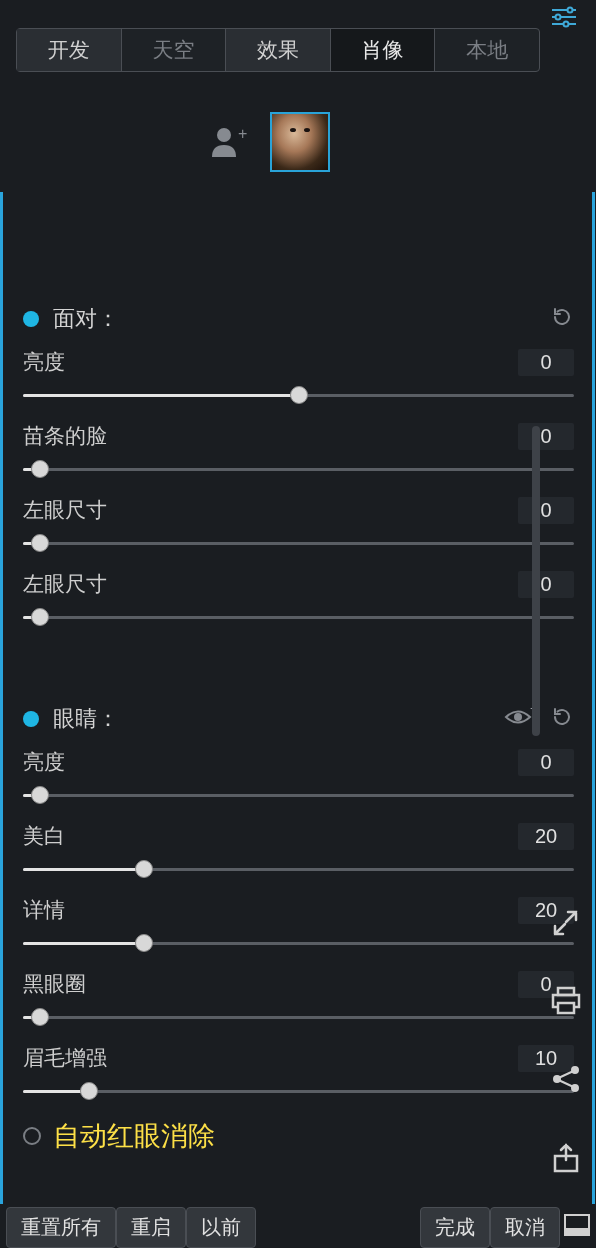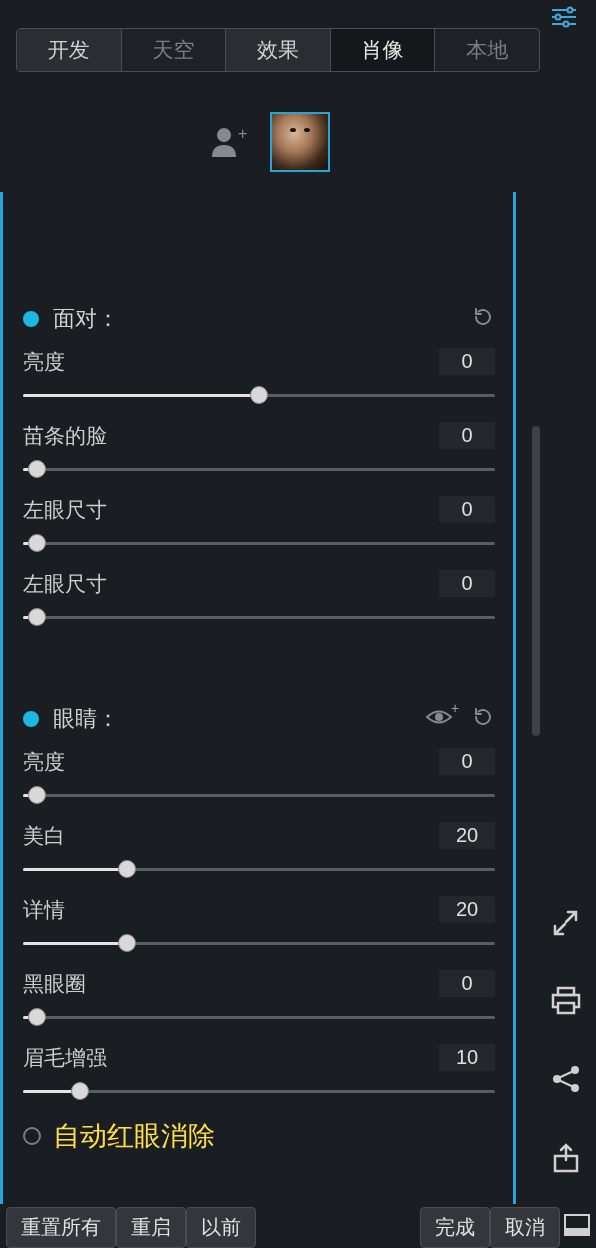--- a/index.html
+++ b/index.html
@@ -13,31 +13,31 @@
 .tab:last-child { border-right: none; }
 .tab.inactive { background: #2a2e33; }
 .tab.dim { color: #7a7e84; }
 .tab.active { background: #15181b; color: #e8e8e8; }
 
 .face-row { position: absolute; top: 110px; left: 0; right: 56px; height: 64px; display: flex; align-items: center; justify-content: center; gap: 20px; }
 .add-person { color: #868a90; display: flex; align-items: center; }
 .face-thumb { width: 60px; height: 60px; border: 2px solid #29a3d8; background: radial-gradient(ellipse at 40% 35%, #d8b898 0%, #a67858 35%, #3a2818 70%, #1a0e08 100%); position: relative; overflow: hidden; }
 .face-thumb::before { content:''; position:absolute; left:18px; top:14px; width:6px; height:4px; background:#1a1210; border-radius:50%; box-shadow: 14px 0 0 #1a1210; }
 
-.panel-area { position: absolute; top: 192px; left: 0; width: 516px; bottom: 44px; border-left: 3px solid #2aa4dc; border-right: 3px solid #2aa4dc; padding: 0 4px; }
+.panel-area { position: absolute; top: 192px; left: 0; width: 595px; bottom: 44px; border-left: 3px solid #2aa4dc; border-right: 3px solid #2aa4dc; padding: 0 4px; }
 .scroll-inner { position: absolute; top: 86px; left: 20px; right: 18px; bottom: 0; overflow: hidden; }
 
 .section-header { display: flex; align-items: center; margin-top: 26px; margin-bottom: 14px; }
 .section-dot { width: 16px; height: 16px; border-radius: 50%; background: #1fb6e4; margin-right: 14px; }
 .section-title { font-size: 22px; color: #d4d4d4; flex: 1; }
 .reset-icon { color: #868a90; margin-left: 10px; cursor: pointer; }
 .eye-plus { color: #868a90; margin-left: 10px; cursor: pointer; position: relative; }
 
 .slider-row { margin-bottom: 8px; }
-.slider-labels { display: flex; justify-content: space-between; align-items: flex-start; margin-bottom: 10px; gap: 36px; }
+.slider-labels { display: flex; justify-content: space-between; align-items: center; margin-bottom: 10px; gap: 36px; }
 .slider-name { font-size: 21px; color: #cecece; }
 .slider-val { width: 56px; text-align: center; font-size: 20px; color: #e0e0e0; background: #24282d; padding: 2px 0; border-radius: 2px; }
 
 .slider-track { position: relative; height: 18px; margin-bottom: 18px; }
 .track-line { position: absolute; top: 8px; left: 0; right: 0; height: 3px; background: #5a5e64; border-radius: 2px; }
 .track-fill { position: absolute; top: 8px; left: 0; height: 3px; background: #e4e4e4; border-radius: 2px; }
 .thumb { position: absolute; top: 0; width: 18px; height: 18px; border-radius: 50%; background: #d8d8d8; border: 1px solid #888; transform: translateX(-9px); cursor: pointer; }
 
 .section-gap { height: 34px; }
 

